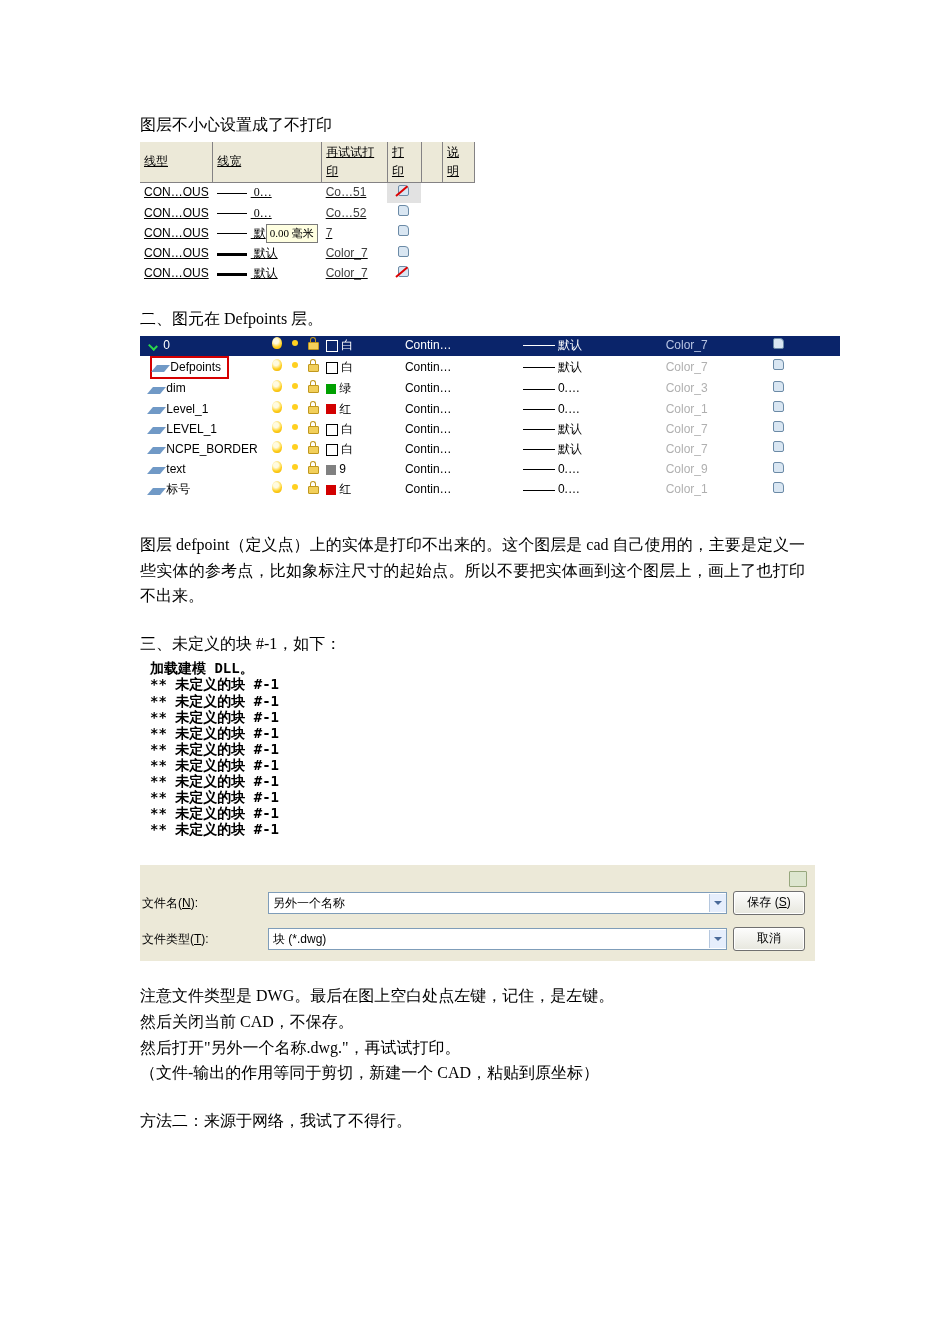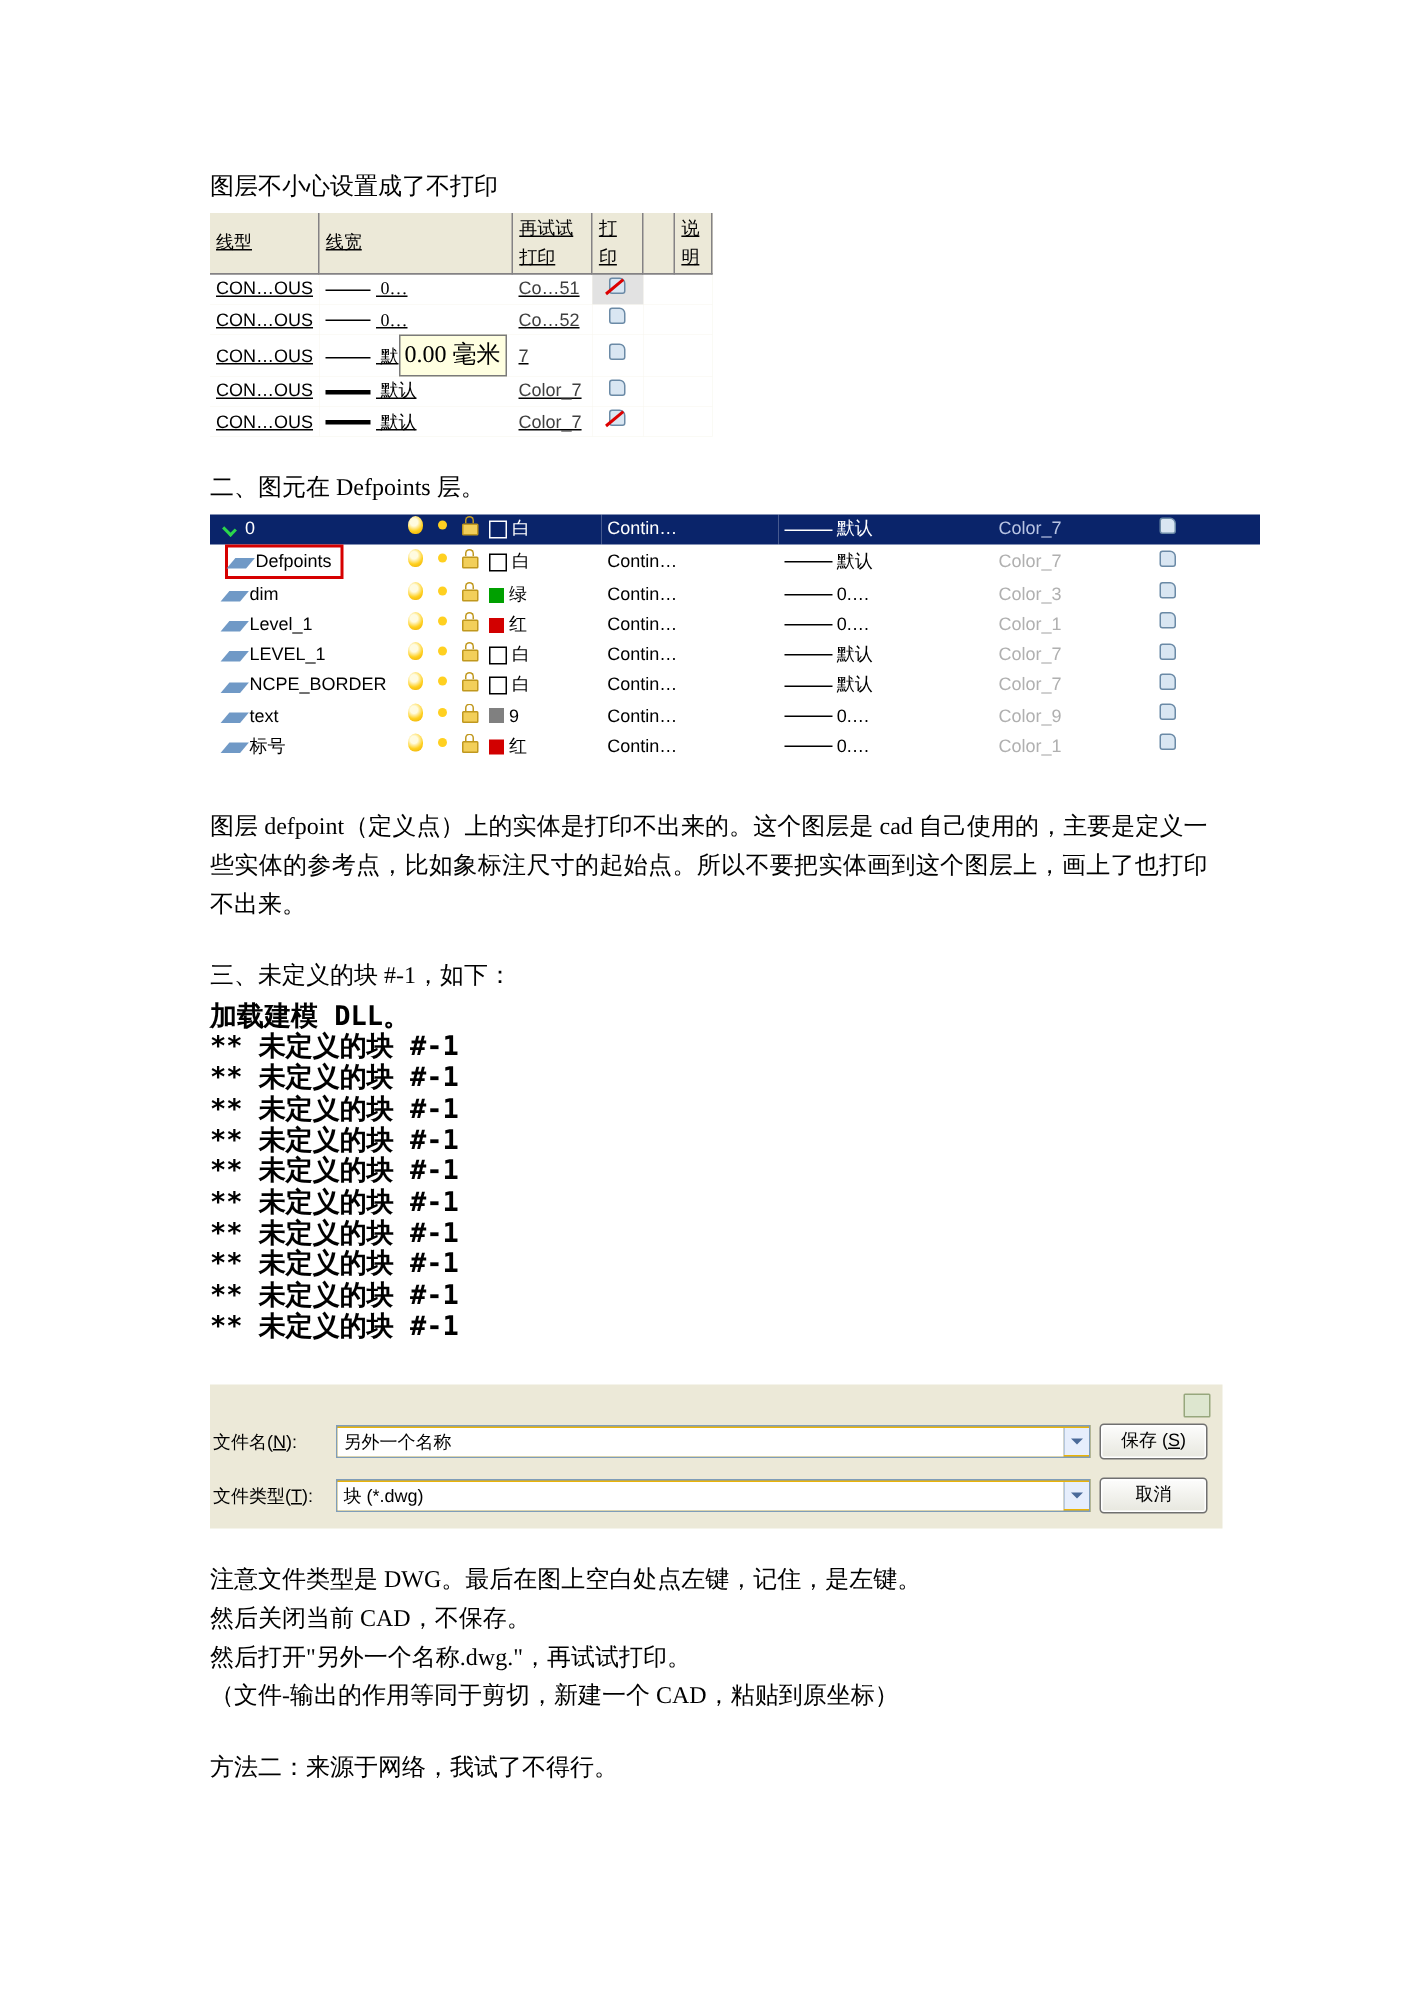--- a/index.html
+++ b/index.html
@@ -69,21 +69,21 @@
     display:inline-block; width:16px; height:14px; position:relative;
   }
   .print-icon::before{
     content:""; position:absolute; left:2px; top:2px;
     width:9px; height:9px;
     background:#d9e6f2; border:1px solid #6b8aa6;
     border-radius:2px 4px 2px 2px;
   }
   .mm-box {
     display:inline-block; border:1px solid #7a7a7a;
-    background:#ffffe1; padding:0 3px; font-size:16px;
+    background:#ffffe1; padding:0 3px; font-size:11px;
   }
 
   
   .layerlist {
     margin-top: 4px;
     width: 700px;
     border-collapse: collapse;
     font-family: Tahoma, Arial, sans-serif;
     font-size: 12px;
     background: #fff;
@@ -151,44 +151,45 @@
     display:inline-block; width:10px; height:10px; position:relative;
   }
   .chk::before{
     content:""; position:absolute; left:0; top:3px; width:4px; height:6px;
     border-left:2px solid #2bd64b; border-bottom:2px solid #2bd64b; transform:rotate(-45deg);
   }
 
   
   .cmdblock {
     font-family: "SimSun","NSimSun",monospace;
-    font-size:18px; line-height:1.15;
+    font-size:14px; line-height:1.15;
     margin-top: 4px;
     font-weight: bold;
+    margin-left: 10px;
   }
   .cmdblock .header { filter: blur(0.5px); font-weight:bold; }
 
   
   .savebox {
     margin-top: 6px;
     width: 665px;
     background:#ece9d8;
     padding: 26px 10px 10px 0;
     font-family: Tahoma, Arial, sans-serif;
     font-size:12px;
     position:relative;
   }
   .savebox .row {
     display:flex; align-items:center; gap:6px; margin-bottom:12px;
   }
   .savebox .lbl { width:76px; text-align:left; padding-left:2px; }
   .savebox .u { text-decoration: underline; }
   .combo {
     flex:1; display:flex; align-items:center;
-    background:#eab308; border:1px solid #7f9db9; height:20px;
+    background:#ffffff; border:1px solid #7f9db9; height:20px;margin-left:44px;
   }
   .combo input {
     flex:1; border:none; outline:none; font:inherit; padding:0 4px;
   }
   .combo .dd {
     width:16px; height:18px;
     background:#e6eefc;
     border-left:1px solid #b5c7de;
     display:flex; align-items:center; justify-content:center;
   }

